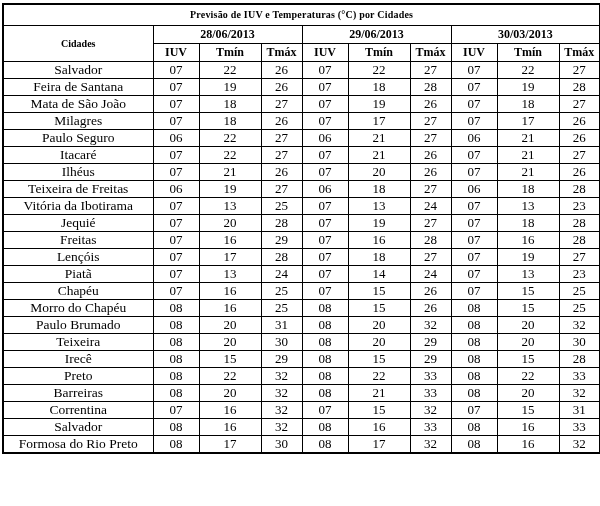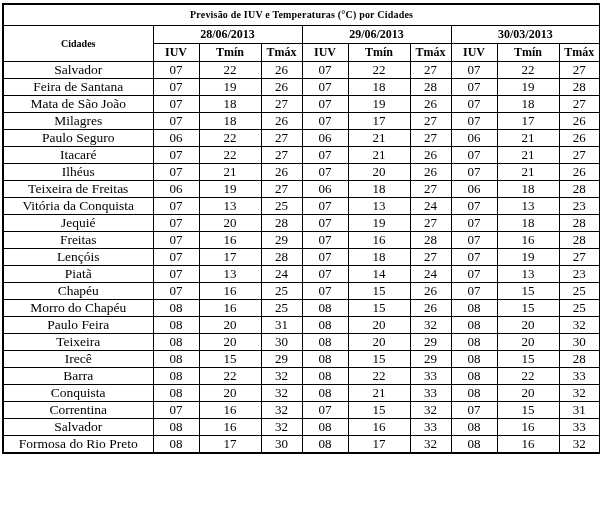--- a/index.html
+++ b/index.html
@@ -200,21 +200,21 @@
     <td class="val">19</td>
     <td class="val">27</td>
     <td class="val">06</td>
     <td class="val">18</td>
     <td class="val">27</td>
     <td class="val">06</td>
     <td class="val">18</td>
     <td class="val">28</td>
   </tr>
         <tr>
-    <td class="city">Vitória da Conquista</td>
+    <td class="city">Vitória da Ibotirama</td>
     <td class="val">07</td>
     <td class="val">13</td>
     <td class="val">25</td>
     <td class="val">07</td>
     <td class="val">13</td>
     <td class="val">24</td>
     <td class="val">07</td>
     <td class="val">13</td>
     <td class="val">23</td>
   </tr>
@@ -284,21 +284,21 @@
     <td class="val">16</td>
     <td class="val">25</td>
     <td class="val">08</td>
     <td class="val">15</td>
     <td class="val">26</td>
     <td class="val">08</td>
     <td class="val">15</td>
     <td class="val">25</td>
   </tr>
         <tr>
-    <td class="city">Paulo Feira</td>
+    <td class="city">Paulo Brumado</td>
     <td class="val">08</td>
     <td class="val">20</td>
     <td class="val">31</td>
     <td class="val">08</td>
     <td class="val">20</td>
     <td class="val">32</td>
     <td class="val">08</td>
     <td class="val">20</td>
     <td class="val">32</td>
   </tr>
@@ -320,33 +320,33 @@
     <td class="val">15</td>
     <td class="val">29</td>
     <td class="val">08</td>
     <td class="val">15</td>
     <td class="val">29</td>
     <td class="val">08</td>
     <td class="val">15</td>
     <td class="val">28</td>
   </tr>
         <tr>
-    <td class="city">Barra</td>
-    <td class="val">08</td>
-    <td class="val">22</td>
-    <td class="val">32</td>
-    <td class="val">08</td>
-    <td class="val">22</td>
-    <td class="val">33</td>
-    <td class="val">08</td>
-    <td class="val">22</td>
-    <td class="val">33</td>
-  </tr>
-        <tr>
-    <td class="city">Conquista</td>
+    <td class="city">Preto</td>
+    <td class="val">08</td>
+    <td class="val">22</td>
+    <td class="val">32</td>
+    <td class="val">08</td>
+    <td class="val">22</td>
+    <td class="val">33</td>
+    <td class="val">08</td>
+    <td class="val">22</td>
+    <td class="val">33</td>
+  </tr>
+        <tr>
+    <td class="city">Barreiras</td>
     <td class="val">08</td>
     <td class="val">20</td>
     <td class="val">32</td>
     <td class="val">08</td>
     <td class="val">21</td>
     <td class="val">33</td>
     <td class="val">08</td>
     <td class="val">20</td>
     <td class="val">32</td>
   </tr>

